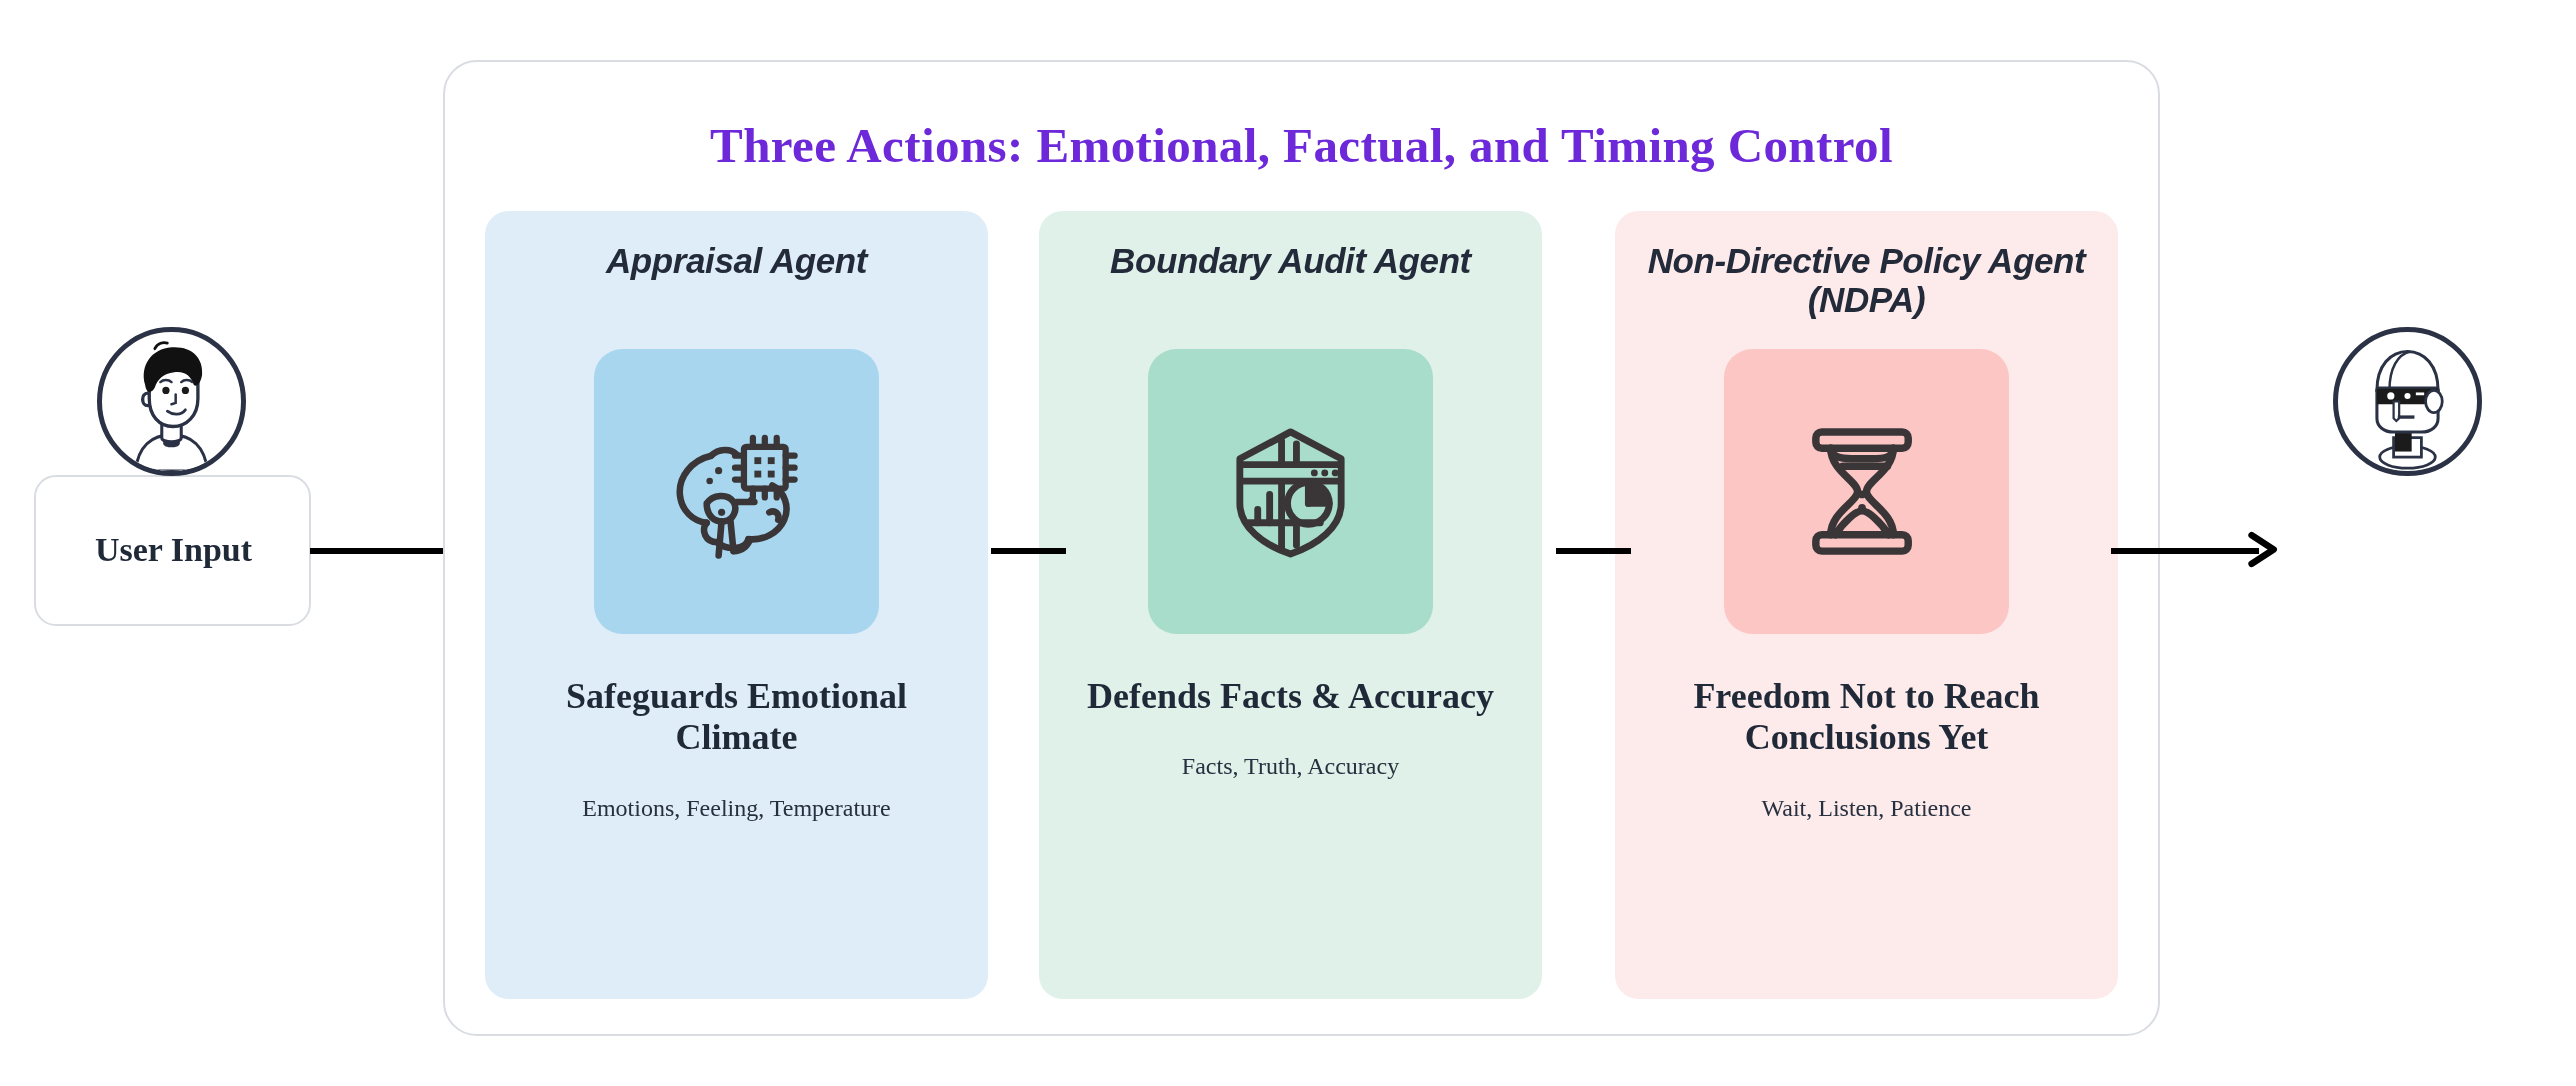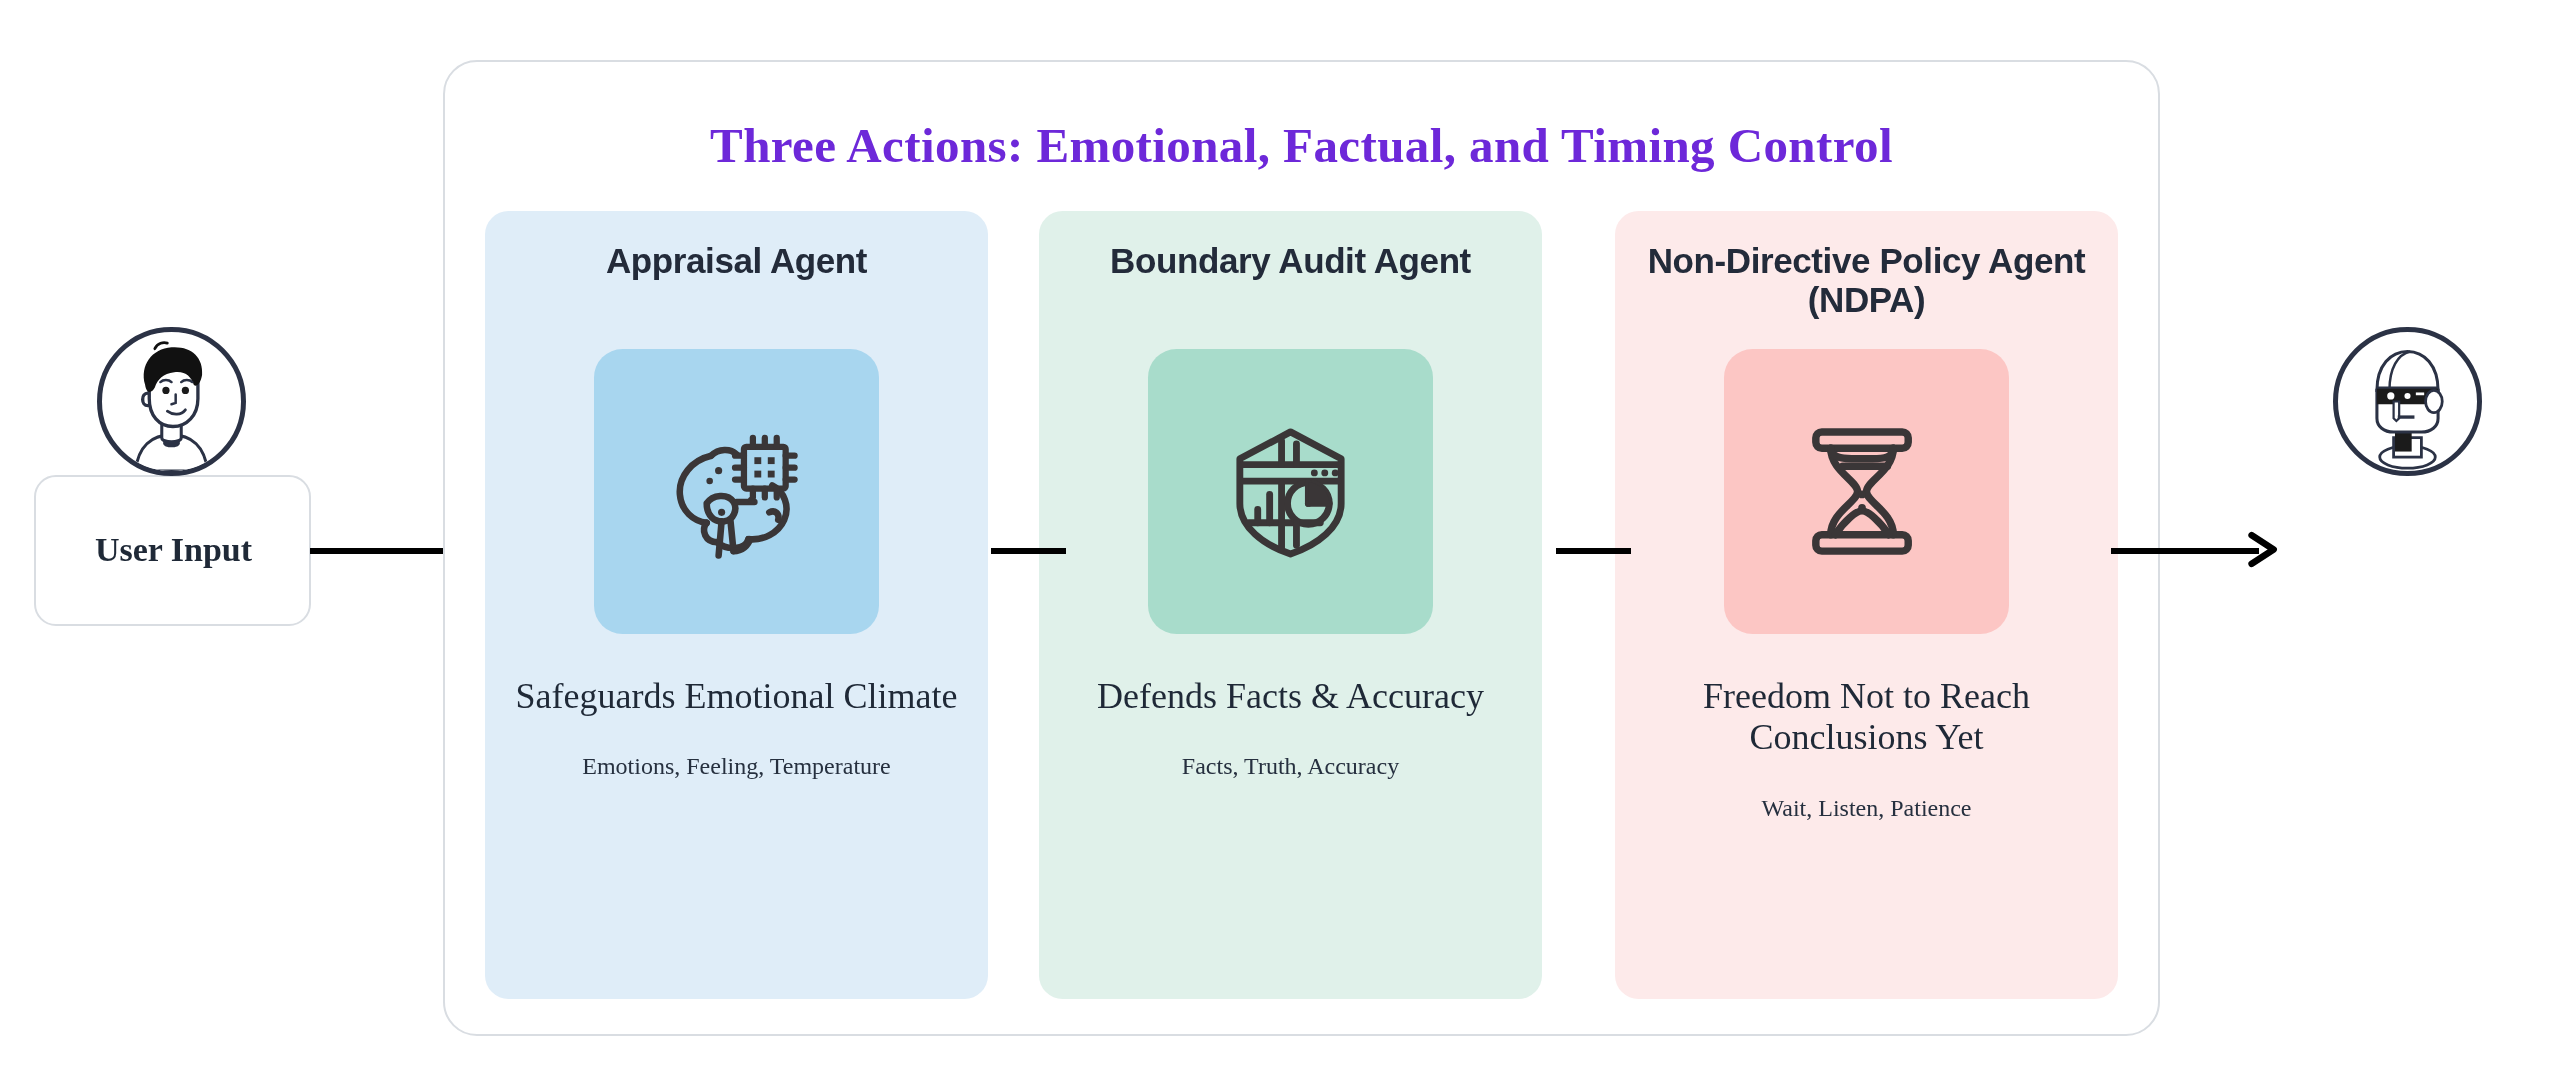--- a/index.html
+++ b/index.html
@@ -71,20 +71,21 @@
 
   .agent-card .card-title {
     font-family: "Liberation Sans", sans-serif;
     font-weight: 700;
     font-size: 35px;
     line-height: 1.12;
     text-align: center;
     color: #232b3a;
     letter-spacing: -0.4px;
     min-height: 84px;
+    font-style: italic;
   }
 
   .icon-tile {
     margin-top: 23.5px;
     width: 285px;
     height: 285px;
     border-radius: 28.5px;
     display: flex;
     align-items: center;
     justify-content: center;
@@ -92,21 +93,21 @@
 
   .icon-tile svg {
     width: 149px;
     height: 149px;
     display: block;
   }
 
   .agent-card .card-headline {
     margin-top: 42px;
     font-family: "Liberation Serif", serif;
-    font-weight: 400;
+    font-weight: 700;
     font-size: 36px;
     line-height: 1.16;
     text-align: center;
     color: #1f2937;
   }
 
   .agent-card .card-keywords {
     margin-top: 35px;
     font-family: "Liberation Serif", serif;
     font-weight: 400;

